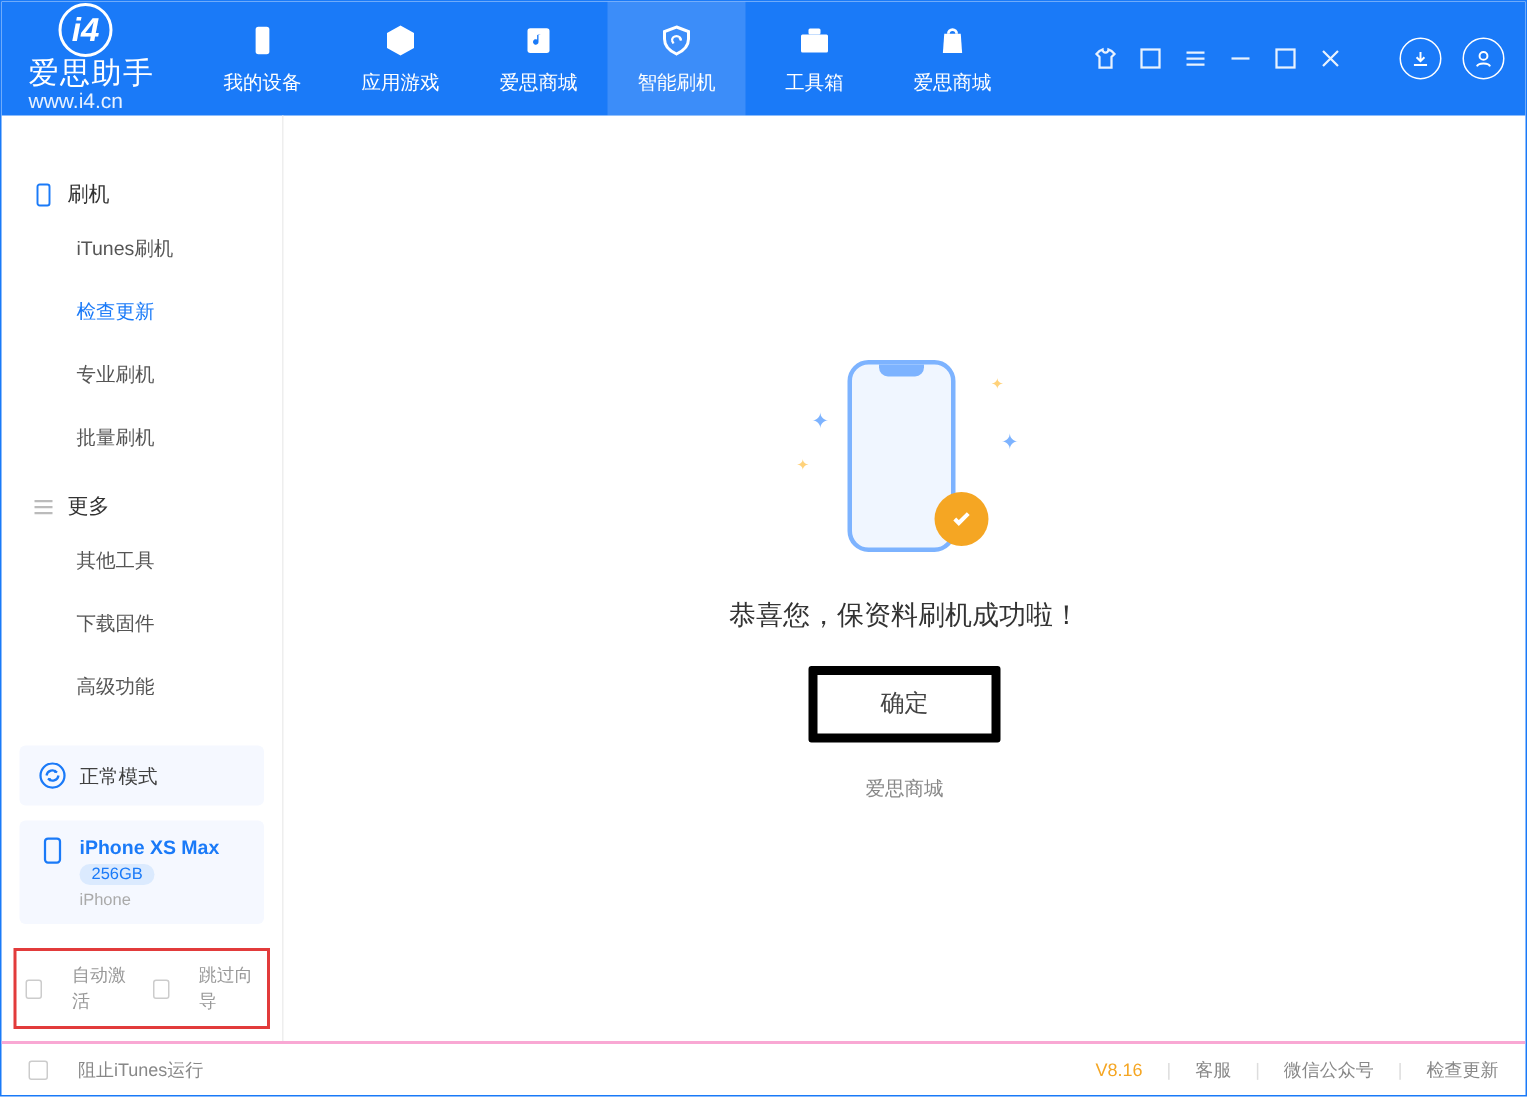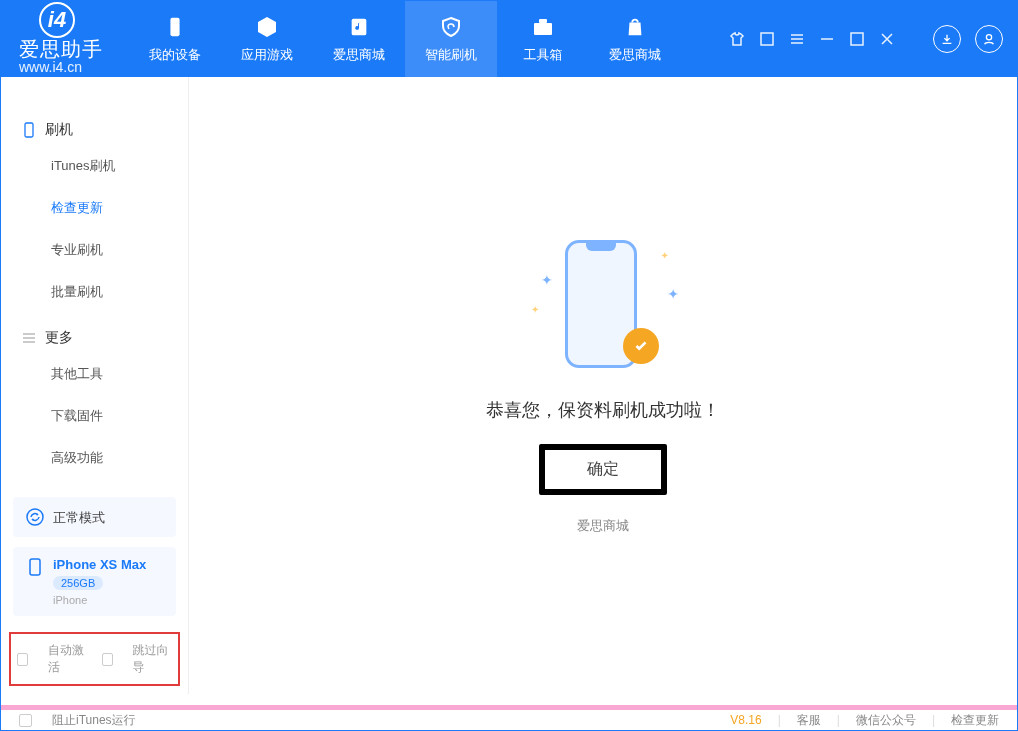--- a/index.html
+++ b/index.html
@@ -53,21 +53,21 @@
 .check { position: absolute; right: 24px; bottom: 12px; width: 36px; height: 36px; background: #f5a623; border-radius: 50%; display:flex; align-items:center; justify-content:center; }
 .check svg { stroke: #fff; stroke-width: 3; fill: none; }
 .spark { position: absolute; color: #7db3ff; font-size: 14px; }
 .s1 { left: 18px; top: 36px; } .s2 { left: 8px; top: 68px; color:#ffd27a; font-size:10px; }
 .s3 { right: 14px; top: 14px; color:#ffd27a; font-size:10px; } .s4 { right: 4px; top: 50px; }
 .success-text { font-size: 18px; color: #333; font-weight: 500; }
 .ok-btn { border: 6px solid #000000; background: #fff; padding: 9px 42px; font-size: 16px; color: #444; cursor: pointer; border-radius: 2px; }
 .log-link { color: #888; font-size: 13px; cursor: pointer; }
 
 
-.footer { position: absolute; bottom: 0; left: 0; right: 0; height: 25px; border-top: 5px solid #f9a8d4; display: flex; align-items: center; padding: 0 18px; font-size: 12px; color: #888; }
+.footer { position: absolute; bottom: 0; left: 0; right: 0; height: 36px; border-top: 2px solid #f9a8d4; display: flex; align-items: center; padding: 0 18px; font-size: 12px; color: #888; }
 .footer .opt { color: #888; }
 .footer-right { margin-left: auto; display: flex; align-items: center; gap: 16px; }
 .ver { color: #f5a623; }
 .flnk { cursor: pointer; }
 .vdiv { color: #ddd; }
 </style>
 </head>
 <body>
 
 <div class="header">

